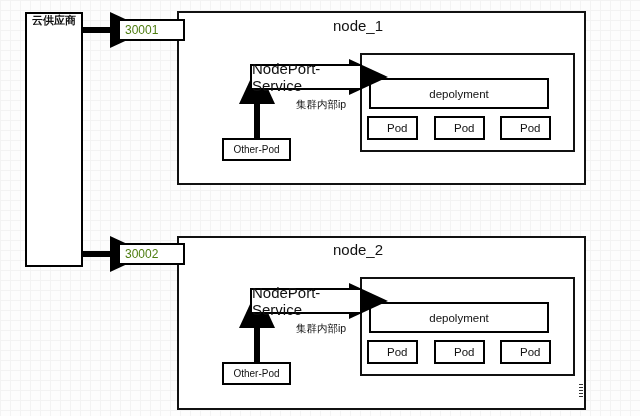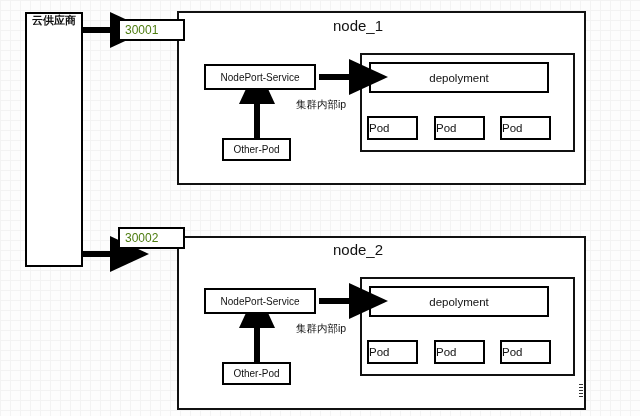--- a/index.html
+++ b/index.html
@@ -57,41 +57,42 @@
     background:#ffffff;border:2px solid #000000;
     display:flex;align-items:center;
     padding-left:5px;
     font-size:12px;color:#4d7c0f;
     z-index:6;
   }
   .svc-box{
     position:absolute;box-sizing:border-box;
     background:#ffffff;border:2px solid #000000;
     display:flex;align-items:center;justify-content:center;
-    font-size:10px;color:#111;
+    font-size:15px;color:#111;
     z-index:5;
+    margin-left:46px;
   }
   .otherpod-box{
     position:absolute;box-sizing:border-box;
     background:#ffffff;border:2px solid #000000;
     display:flex;align-items:center;justify-content:center;
     font-size:10px;color:#111;
     z-index:5;
   }
   .deploy-box{
     position:absolute;box-sizing:border-box;
     background:#ffffff;border:2px solid #000000;
     display:flex;align-items:center;justify-content:center;
-    font-size:11.5px;color:#111;
+    font-size:11.5px;color:#111;margin-top:16px;
   }
   .pod-box{
     position:absolute;box-sizing:border-box;
     background:#ffffff;border:2px solid #000000;
     display:flex;align-items:center;
-    padding-left:0;
+    padding-left:18px;
     font-size:11.5px;color:#111;
   }
   .inner-label{
     position:absolute;
     font-size:10.5px;color:#111;white-space:nowrap;margin-left:32px;
   }
   svg.arrows{
     position:absolute;left:0;top:0;width:640px;height:416px;
     pointer-events:none;z-index:4;
   }
@@ -135,21 +136,21 @@
 
   <div class="inner-label" style="left:264px;top:322px;">集群内部ip</div>
 
   <div class="otherpod-box" style="left:222px;top:362px;width:69px;height:23px;">Other-Pod</div>
 
   <div class="cloud-box" style="left:25px;top:12px;width:58px;height:255px;">
     <span class="cloud-label">云供应商</span>
   </div>
 
   <div class="port-box" style="left:118px;top:19px;width:67px;height:22px;">30001</div>
-  <div class="port-box" style="left:118px;top:227px;width:67px;height:22px;">30002</div>
+  <div class="port-box" style="left:118px;top:243px;width:67px;height:22px;">30002</div>
 
   <div class="dots" style="left:579px;top:384px;"></div>
 
   <svg class="arrows" viewBox="0 0 640 416" xmlns="http://www.w3.org/2000/svg">
     <defs>
       <marker id="ah" markerWidth="7" markerHeight="7" refX="0.5" refY="3" orient="auto" markerUnits="strokeWidth">
         <path d="M0,0 L6.5,3 L0,6 z" fill="#000"></path>
       </marker>
     </defs>
 

